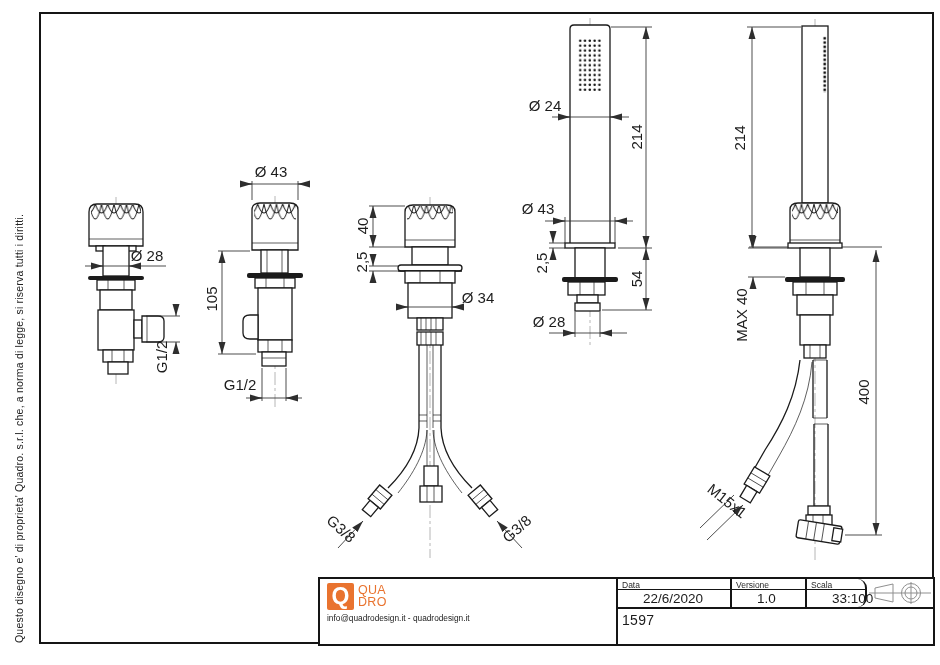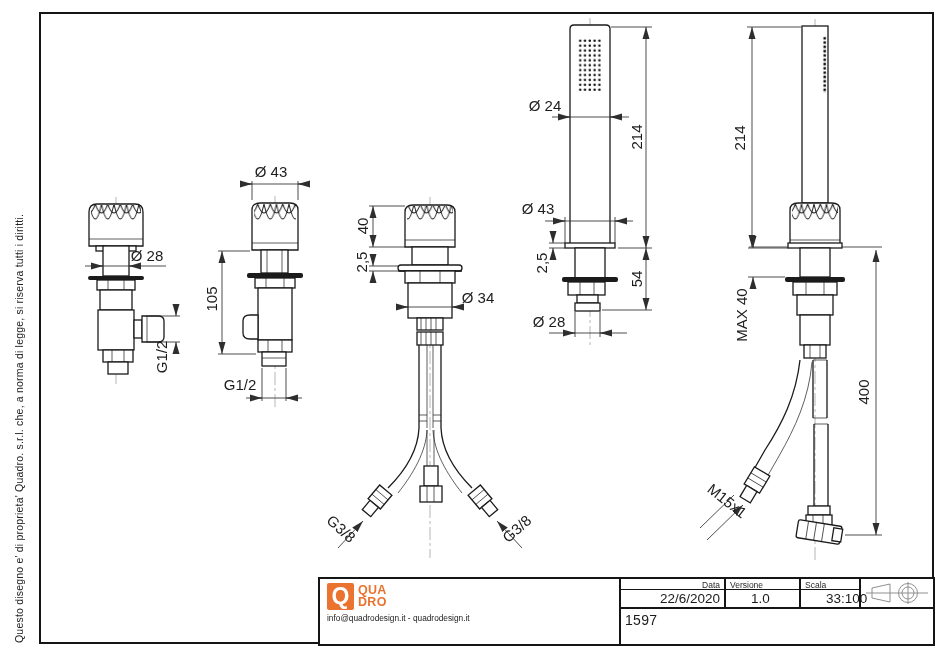--- a/index.html
+++ b/index.html
@@ -21,27 +21,27 @@
   .dimtxt{font:15px "Liberation Sans",sans-serif;fill:#1c1c1c;text-anchor:middle;}
   
   .tblock{position:absolute;left:318px;top:577px;width:617px;height:69px;
           border:2px solid #151515;background:#fff;box-sizing:border-box;
           display:flex;z-index:3;}
   .tb-logo-cell{width:301px;border-right:2px solid #151515;box-sizing:border-box;
                 padding:4px 7px 2px;}
   .tb-logo-row{display:flex;align-items:flex-start;}
   .logo-square{width:27px;height:27px;background:#E9732F;color:#fff;font-weight:700;
                font-size:23px;line-height:27px;text-align:center;border-radius:2px;}
-  .logo-name{color:#E9732F;font-size:12.5px;font-weight:700;line-height:11.5px;
+  .logo-name{color:#E9732F;font-size:12.5px;font-weight:400;line-height:11.5px;
              margin:2px 0 0 4px;letter-spacing:.3px;}
   .tb-address{font-size:8.3px;line-height:10.5px;color:#222;margin-top:3px;}
   .tb-right{flex:1;display:flex;flex-direction:column;box-sizing:border-box;}
   .tb-toprow{display:flex;height:30px;border-bottom:2px solid #151515;box-sizing:border-box;}
   .tb-field{display:flex;flex-direction:column;border-right:2px solid #151515;box-sizing:border-box;}
-  .f-data{width:105px;text-align:right;}.f-ver{width:75px;}.f-scala{width:60px;}
+  .f-data{width:114px;}.f-ver{width:75px;}.f-scala{width:60px;border-radius:9px;}
   .tb-sym{flex:1;display:flex;align-items:center;justify-content:center;}
   .tb-label{font-size:8.5px;color:#2a2a2a;padding:1px 4px 0;border-bottom:1.3px solid #151515;height:11px;box-sizing:border-box;}
   .tb-value{font-size:13.5px;padding:1px 4px 0;line-height:15px;margin-left:21px;}
   .tb-articolo{padding:1px 4px 0;}
   .tb-articolo .lbl{font-size:8.5px;color:#2a2a2a;}
   .tb-articolo .val{font-size:14px;line-height:20px;letter-spacing:.3px;}
   .psym{stroke:#8f8f8f;fill:none;stroke-width:1;}
 </style>
 </head>
 <body>

